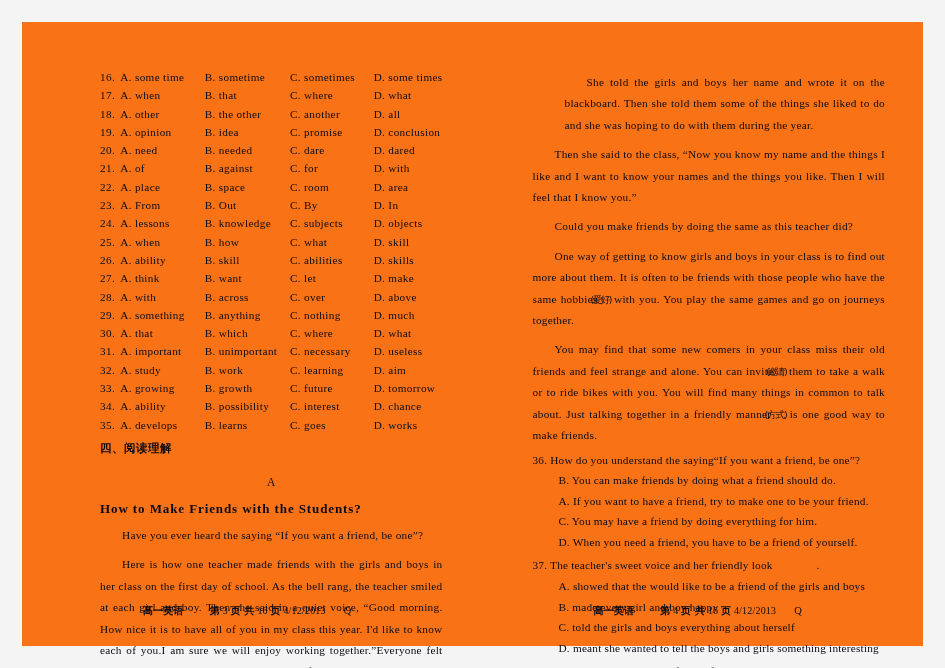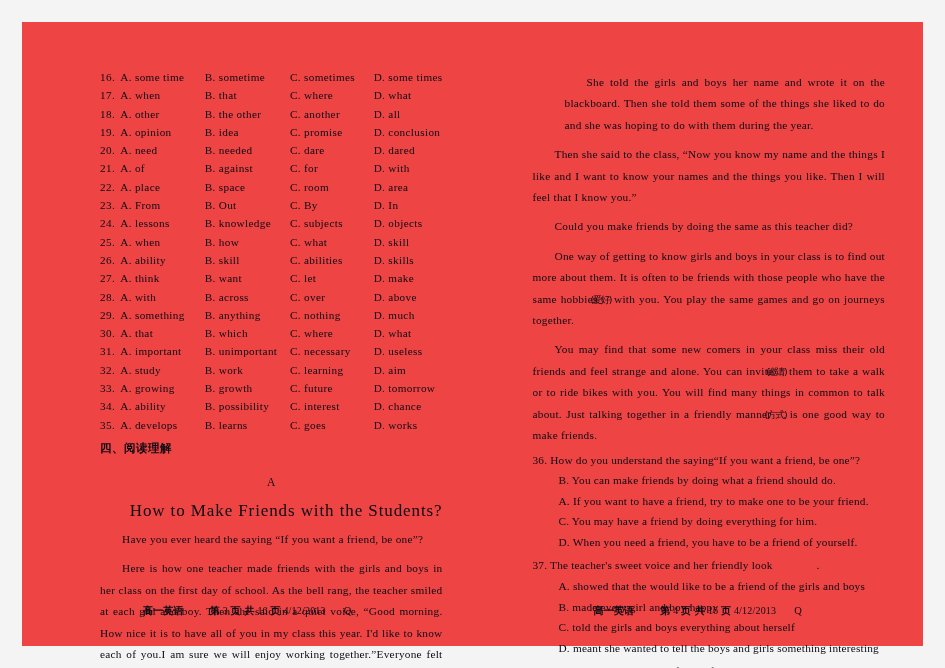--- a/index.html
+++ b/index.html
@@ -13,21 +13,21 @@
     overflow: hidden;
     font-family: "Liberation Serif", "DejaVu Serif", serif;
     color: #0a0a14;
   }
   .scan {
     position: absolute;
     left: 22px;
     top: 22px;
     width: 901px;
     height: 624px;
-    background: #ef4444;
+    background: #f97316;
   }
   .spread {
     position: absolute;
     inset: 0;
     display: flex;
   }
   .page {
     position: relative;
     width: 50%;
     height: 100%;
@@ -63,23 +63,23 @@
     letter-spacing: .5px;
   }
 
   .passage-letter {
     text-align: center;
     font-size: 11.5px;
     margin: 20px 0 0 0;
     letter-spacing: .4px;
   }
   .passage-title {
-    text-align: right;
-    font-size: 17px;
-    font-weight: 400;
+    text-align: left;
+    font-size: 13px;
+    font-weight: 700;
     margin: 13px 0 0 0;
     letter-spacing: .9px;
   }
 
   .para {
     font-size: 11.3px;
     line-height: 21.4px;
     text-align: justify;
     text-justify: inter-word;
     margin: 8px 0 0 0;

